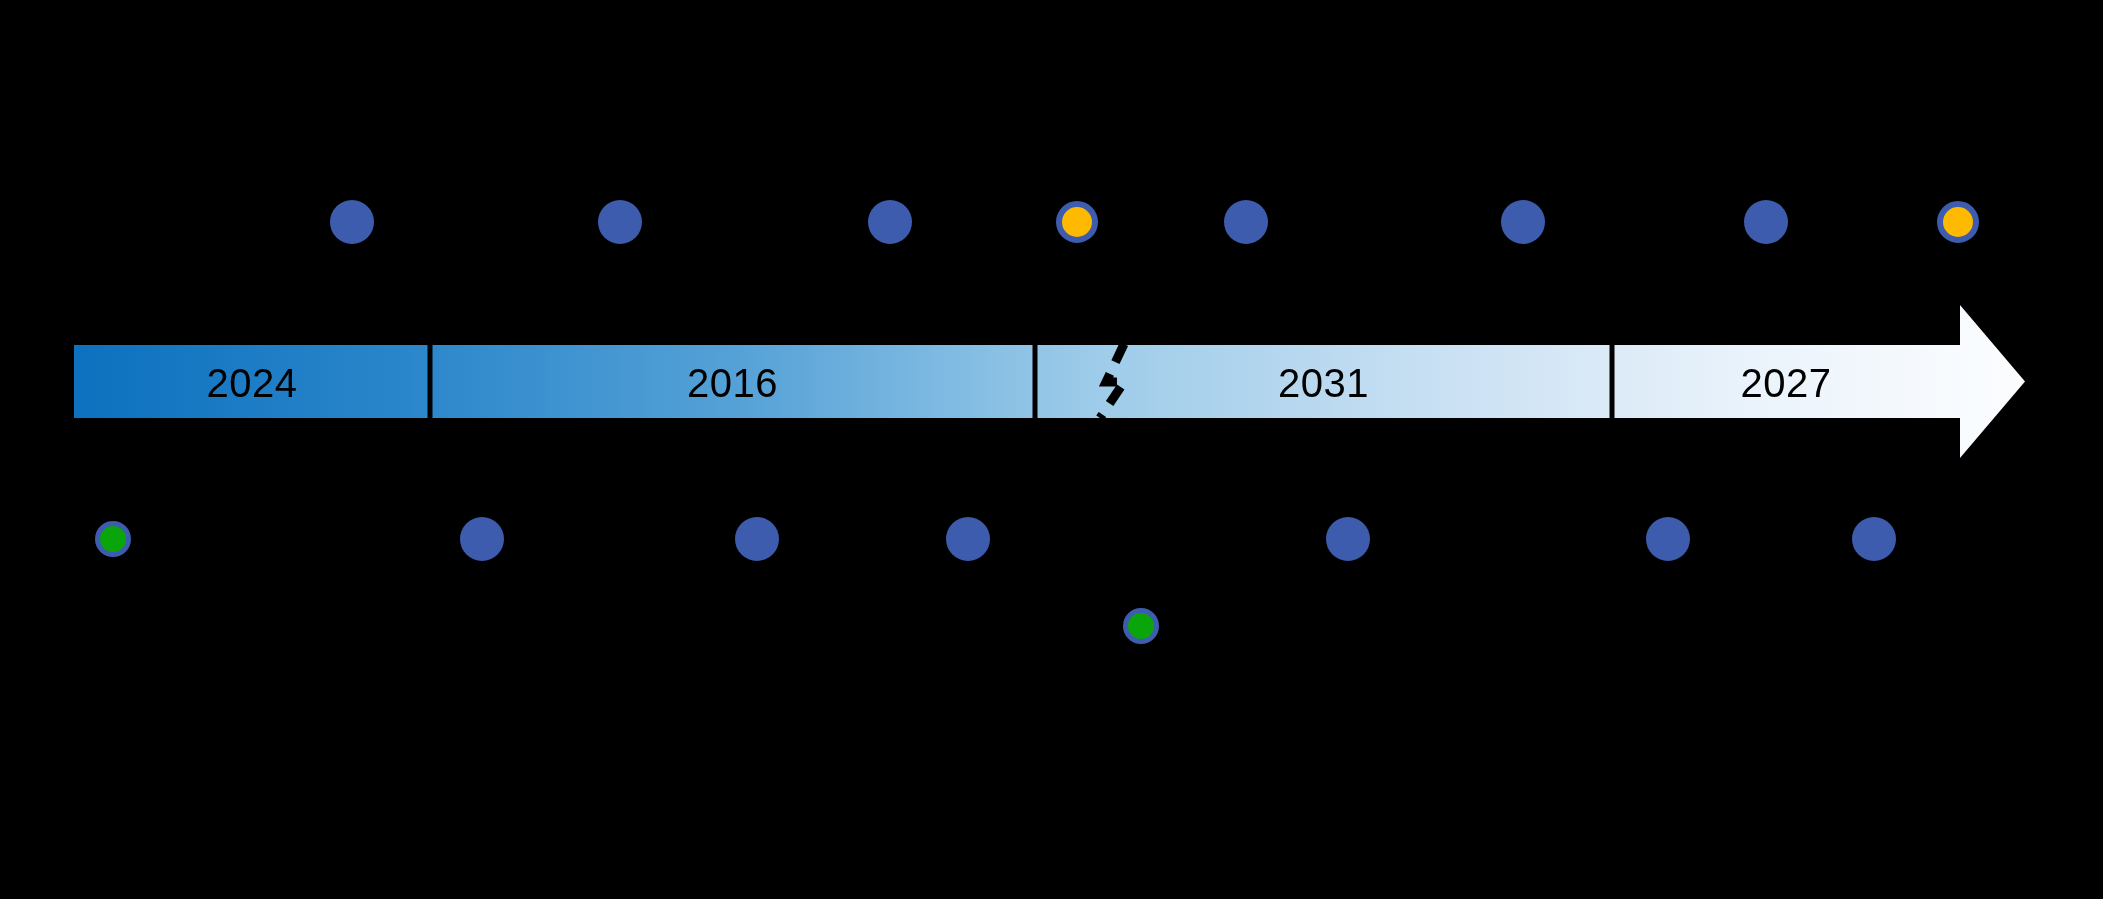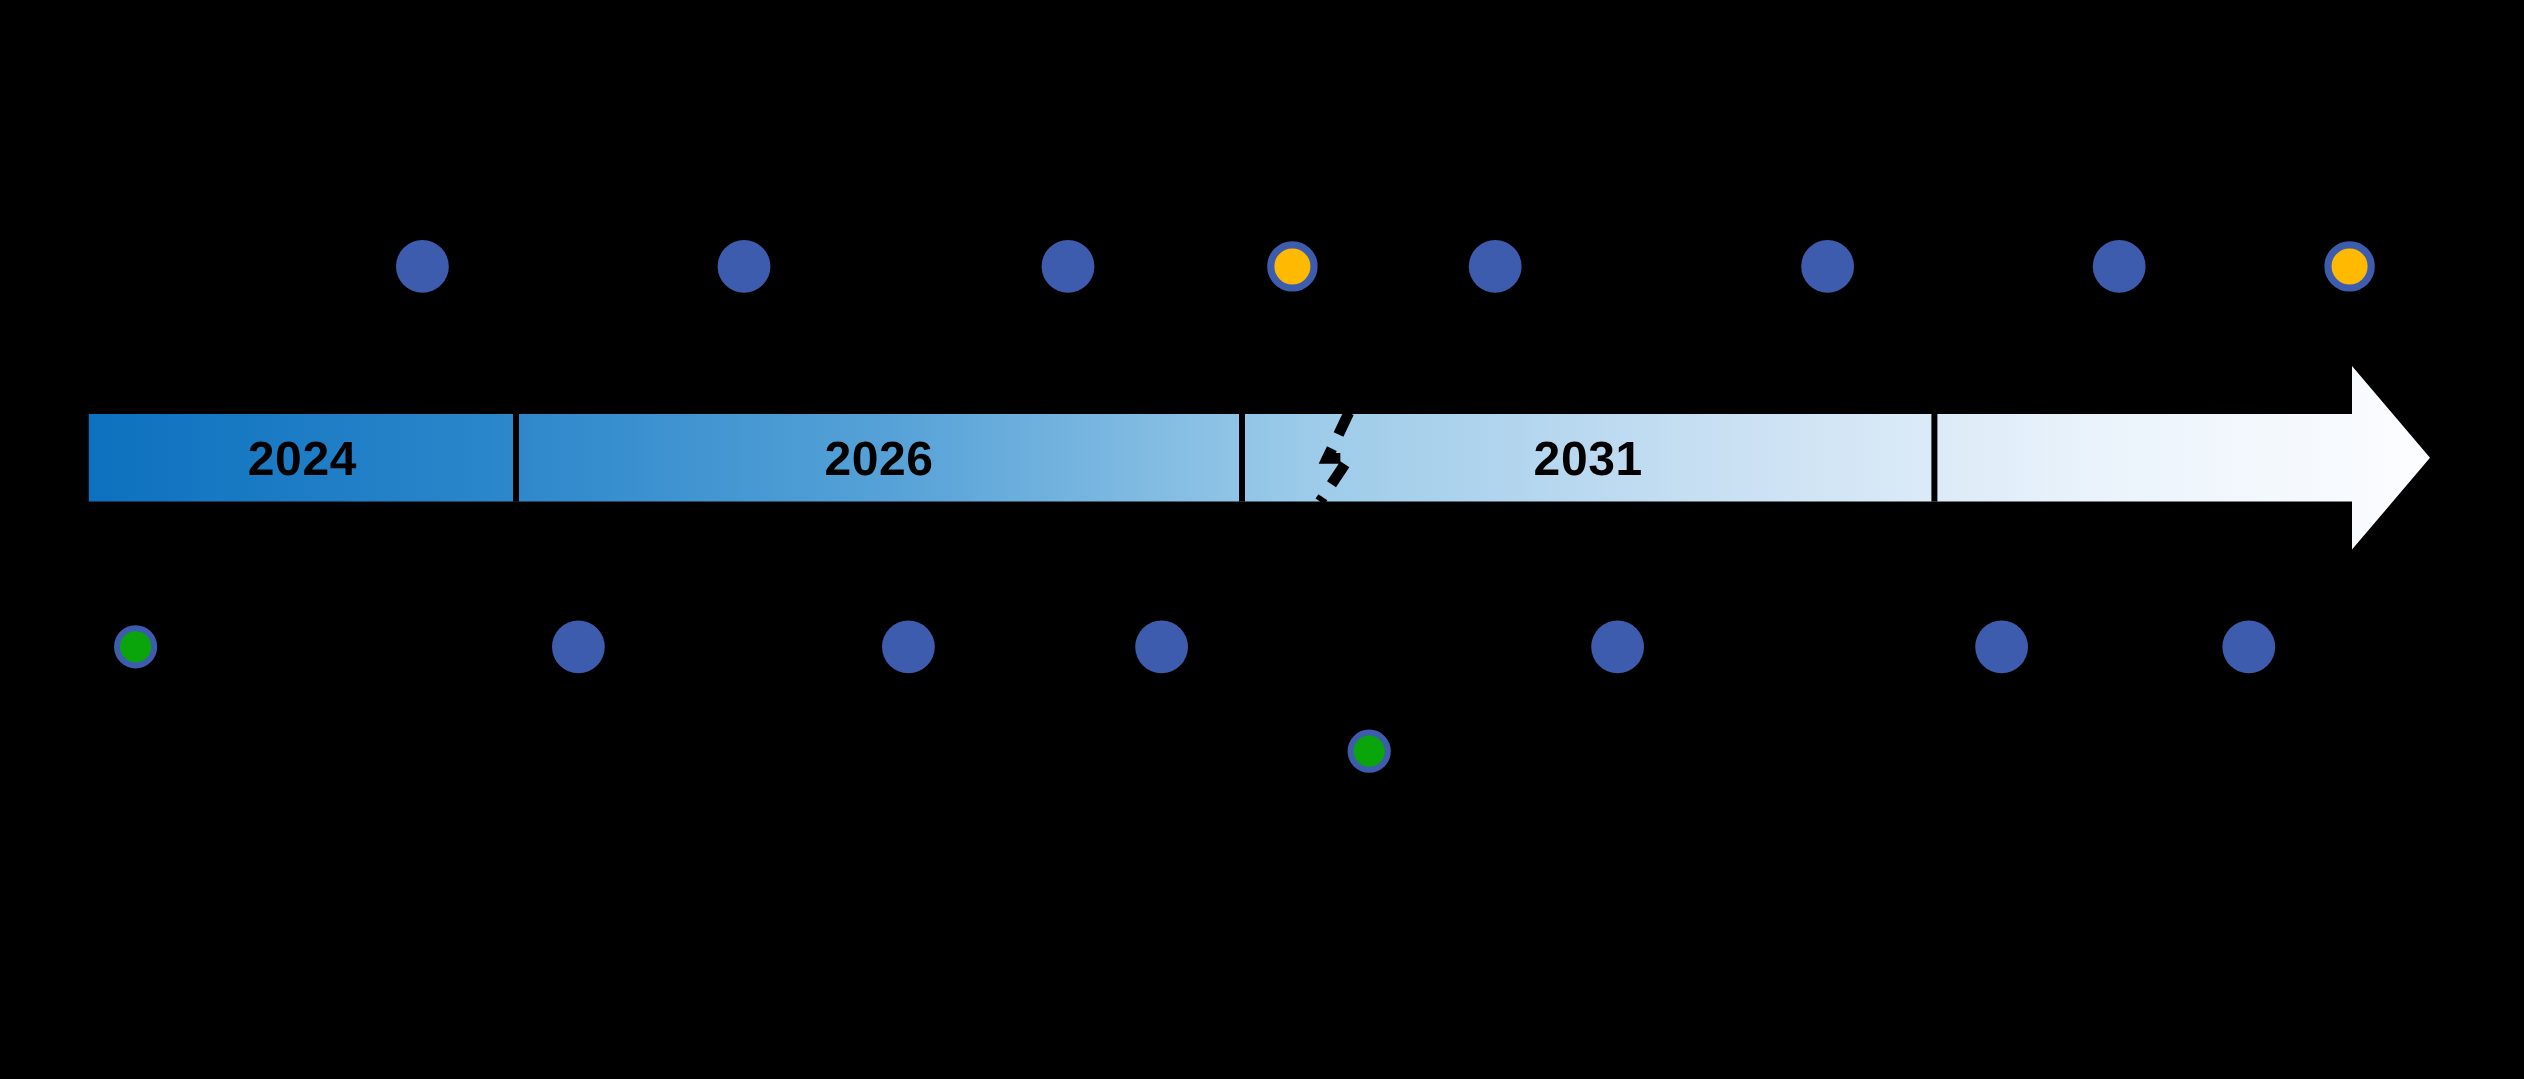--- a/index.html
+++ b/index.html
@@ -30,21 +30,21 @@
 
   
   .year-label {
     position: absolute;
     top: 352px;
     height: 62px;
     line-height: 62px;
     text-align: center;
     font-family: "Liberation Sans", sans-serif;
     font-size: 40px;
-    font-weight: bold;
+    font-weight: normal;
     color: #000000;
     letter-spacing: 0.5px;
     pointer-events: none;
     user-select: none;
   }
 
   
   .marker {
     position: absolute;
     border-radius: 50%;
@@ -93,22 +93,23 @@
     <polygon points="74,345 1960,345 1960,305 2025,381.5 1960,458 1960,418 74,418" fill="url(#barGrad)"></polygon>
 
     <line x1="430" y1="345" x2="430" y2="418" stroke="#000000" stroke-width="5"></line>
     <line x1="1035" y1="345" x2="1035" y2="418" stroke="#000000" stroke-width="5"></line>
     <line x1="1612" y1="345" x2="1612" y2="418" stroke="#000000" stroke-width="5"></line>
 
     <polyline points="1124,344 1106,382 1124,382 1100,418" fill="none" stroke="#000000" stroke-width="9" stroke-dasharray="20 13" stroke-linecap="butt"></polyline>
   </svg>
 
   <div class="year-label" style="left:74px; width:356px;">2024</div>
-  <div class="year-label" style="left:430px; width:605px;">2026</div>
+  <div class="year-label" style="left:430px; width:605px;">2016</div>
   <div class="year-label" style="left:1035px; width:577px;">2031</div>
+  <div class="year-label" style="left:1612px; width:348px;">2027</div>
 
   <div class="marker plain" style="left:330px; top:200px;"></div>
   <div class="marker plain" style="left:598px; top:200px;"></div>
   <div class="marker plain" style="left:868px; top:200px;"></div>
   <div class="marker ringed fill-amber" style="left:1056px; top:201px;"></div>
   <div class="marker plain" style="left:1224px; top:200px;"></div>
   <div class="marker plain" style="left:1501px; top:200px;"></div>
   <div class="marker plain" style="left:1744px; top:200px;"></div>
   <div class="marker ringed fill-amber" style="left:1937px; top:201px;"></div>
 

